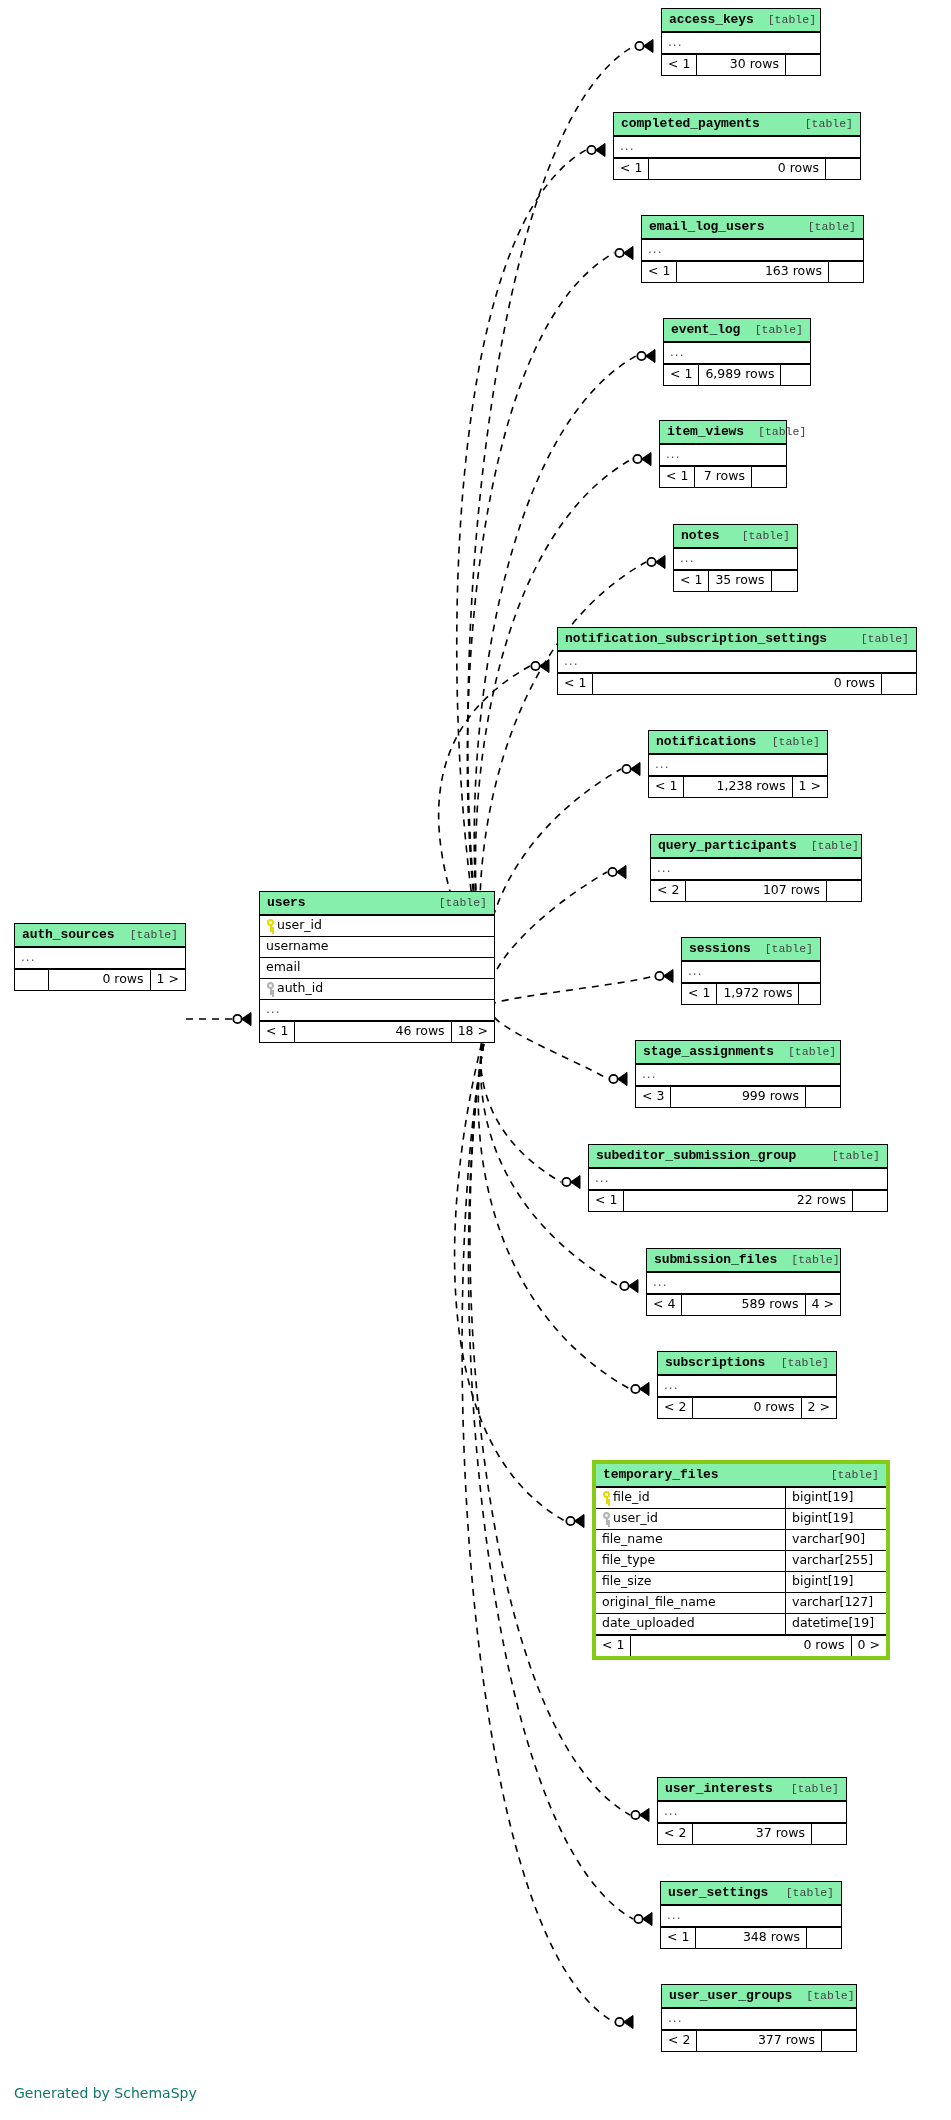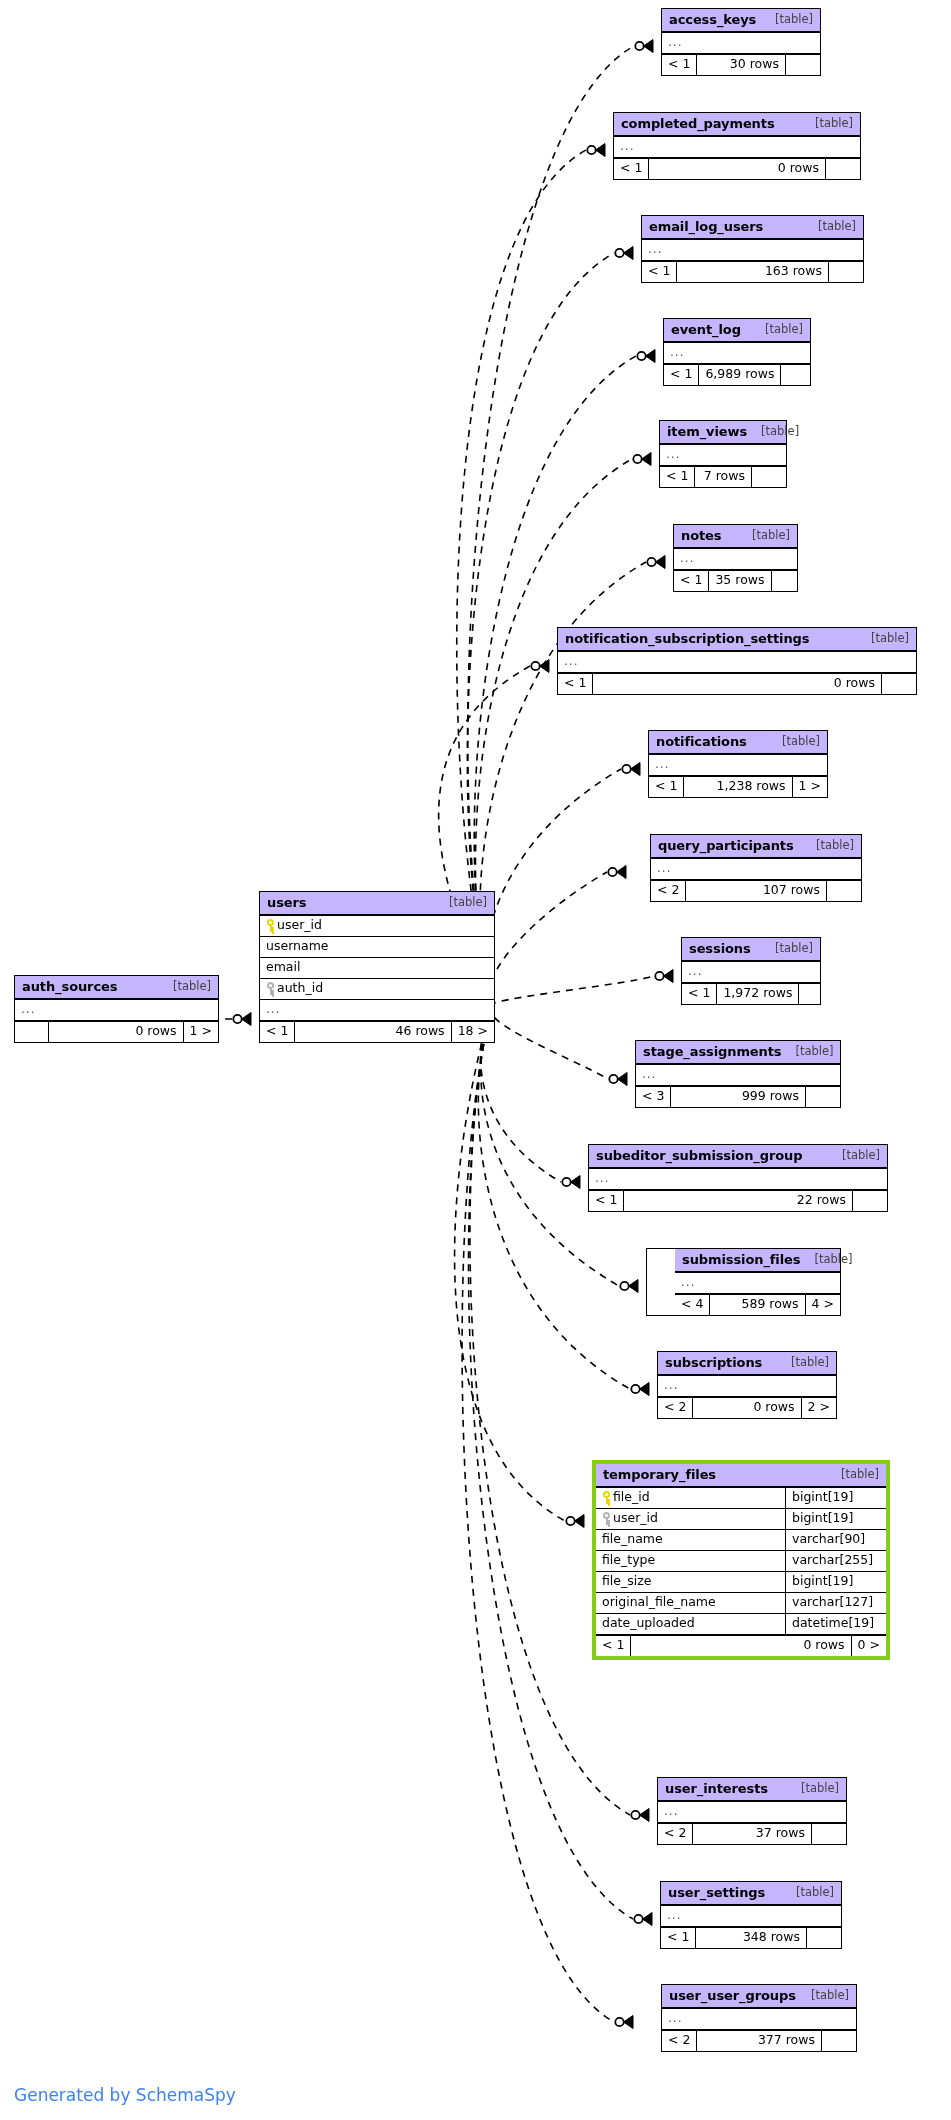--- a/index.html
+++ b/index.html
@@ -37,24 +37,25 @@
     line-height: 1;
     color: #000000;
   }
   .tbl.focal {
     border: 4px solid #84cc16;
   }
   .tbl-head {
     display: flex;
     align-items: center;
     justify-content: space-between;
-    background: #c4b5fd;
+    background: #86efac;
     border-bottom: 2px solid #000000;
     padding: 4px 7px 5px 7px;
     white-space: nowrap;
+    font-family: Liberation Mono, monospace;
   }
   .tbl-name {
     font-weight: bold;
     font-size: 13px;
     letter-spacing: -0.1px;
   }
   .tbl-kind {
     font-size: 11.5px;
     color: #444444;
     padding-left: 14px;
@@ -132,22 +133,22 @@
     width: 2px; height: 7px;
     background: currentColor;
     box-shadow: 2px 2px 0 0 currentColor;
   }
   .key.pk { color: #e8d800; }
   .key.fk { color: #b3b3b3; }
   .caption {
     position: absolute;
     left: 14px;
     top: 2085px;
-    font-size: 17px;
-    color: #3b82f6;
+    font-size: 14px;
+    color: #0f766e;
     white-space: nowrap;
   }
 </style>
 </head>
 <body>
 
 <div id="canvas">
 
   <svg id="edge-layer" viewBox="0 0 951 2120" width="951" height="2120" aria-hidden="true">
       <g>
@@ -433,21 +434,21 @@
           <div class="row">
             <span class="ellip">...</span>
           </div>
         </div>
         <div class="tbl-foot">
           <span class="foot-cell foot-left">&lt; 1</span>
           <span class="foot-cell foot-mid">22 rows</span>
           <span class="foot-cell foot-right"></span>
         </div>
       </div>
-      <div class="tbl" style="left: 646px; top: 1248px; width: 195px; padding-left: 28px;">
+      <div class="tbl" style="left: 646px; top: 1248px; width: 195px;">
         <div class="tbl-head">
           <span class="tbl-name">submission_files</span>
           <span class="tbl-kind">[table]</span>
         </div>
         <div class="tbl-body">
           <div class="row">
             <span class="ellip">...</span>
           </div>
         </div>
         <div class="tbl-foot">
@@ -608,21 +609,21 @@
           <div class="row">
             <span class="ellip">...</span>
           </div>
         </div>
         <div class="tbl-foot">
           <span class="foot-cell foot-left">&lt; 1</span>
           <span class="foot-cell foot-mid">46 rows</span>
           <span class="foot-cell foot-right">18 &gt;</span>
         </div>
       </div>
-      <div class="tbl" style="left: 14px; top: 975px; width: 205px;">
+      <div class="tbl" style="left: 14px; top: 923px; width: 172px;">
         <div class="tbl-head">
           <span class="tbl-name">auth_sources</span>
           <span class="tbl-kind">[table]</span>
         </div>
         <div class="tbl-body">
           <div class="row">
             <span class="ellip">...</span>
           </div>
         </div>
         <div class="tbl-foot">

